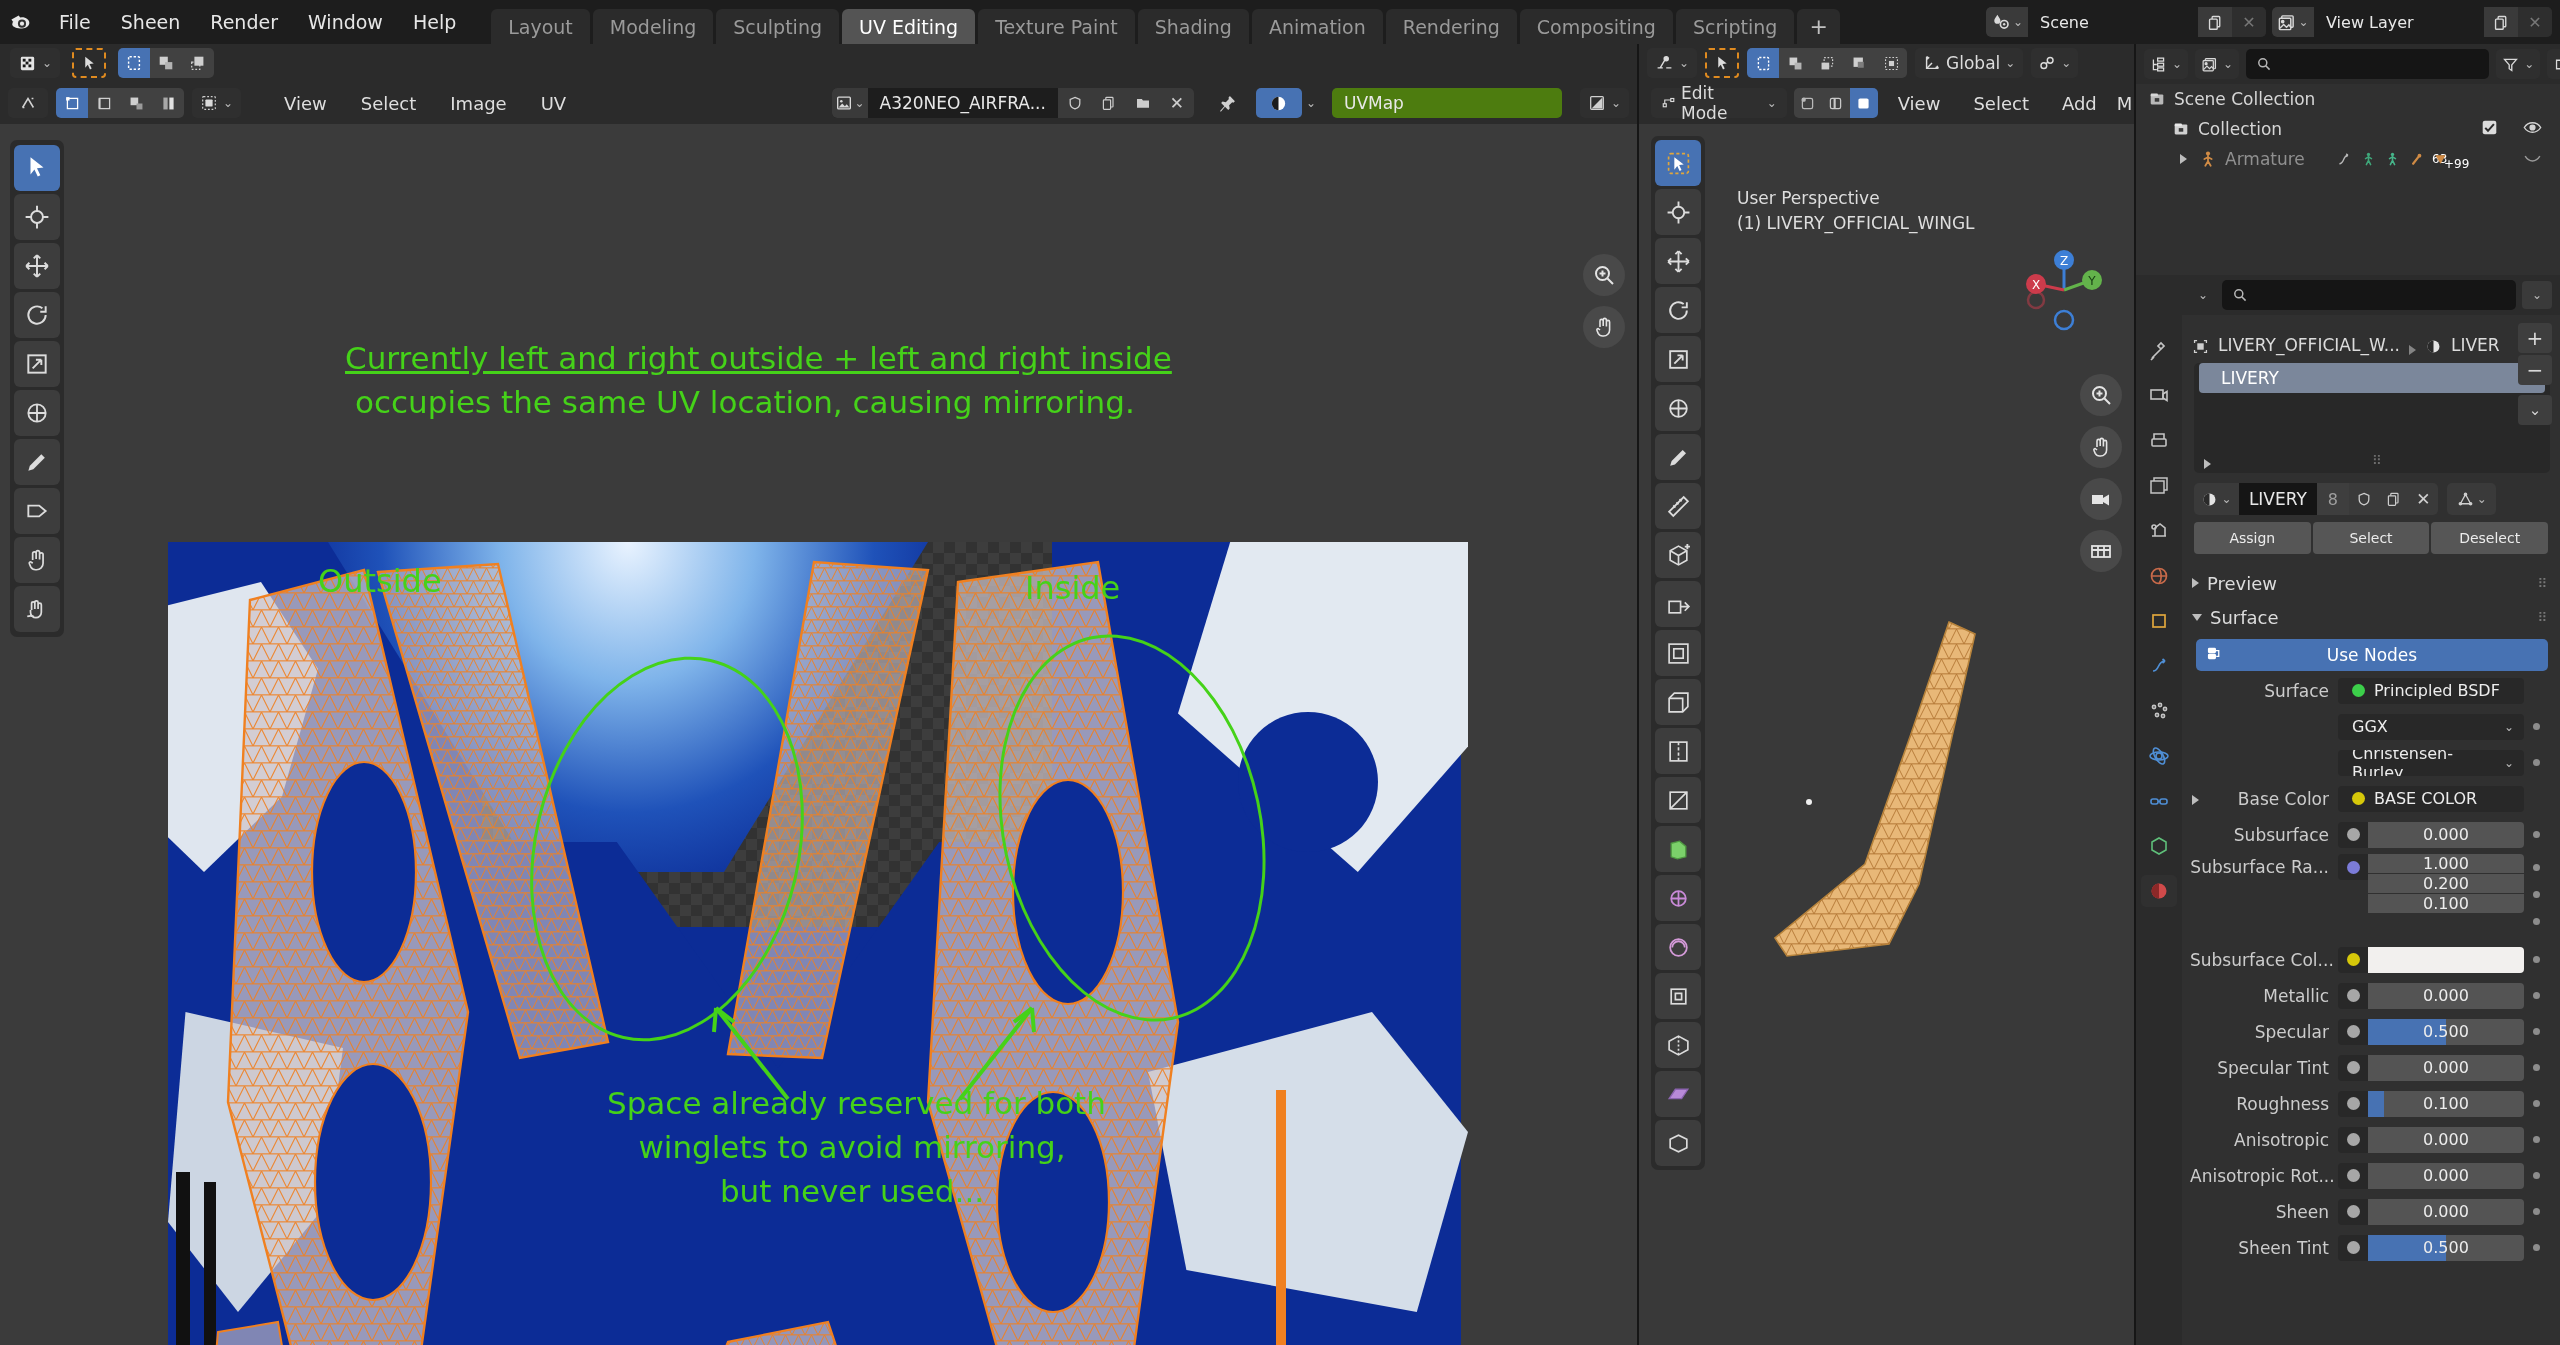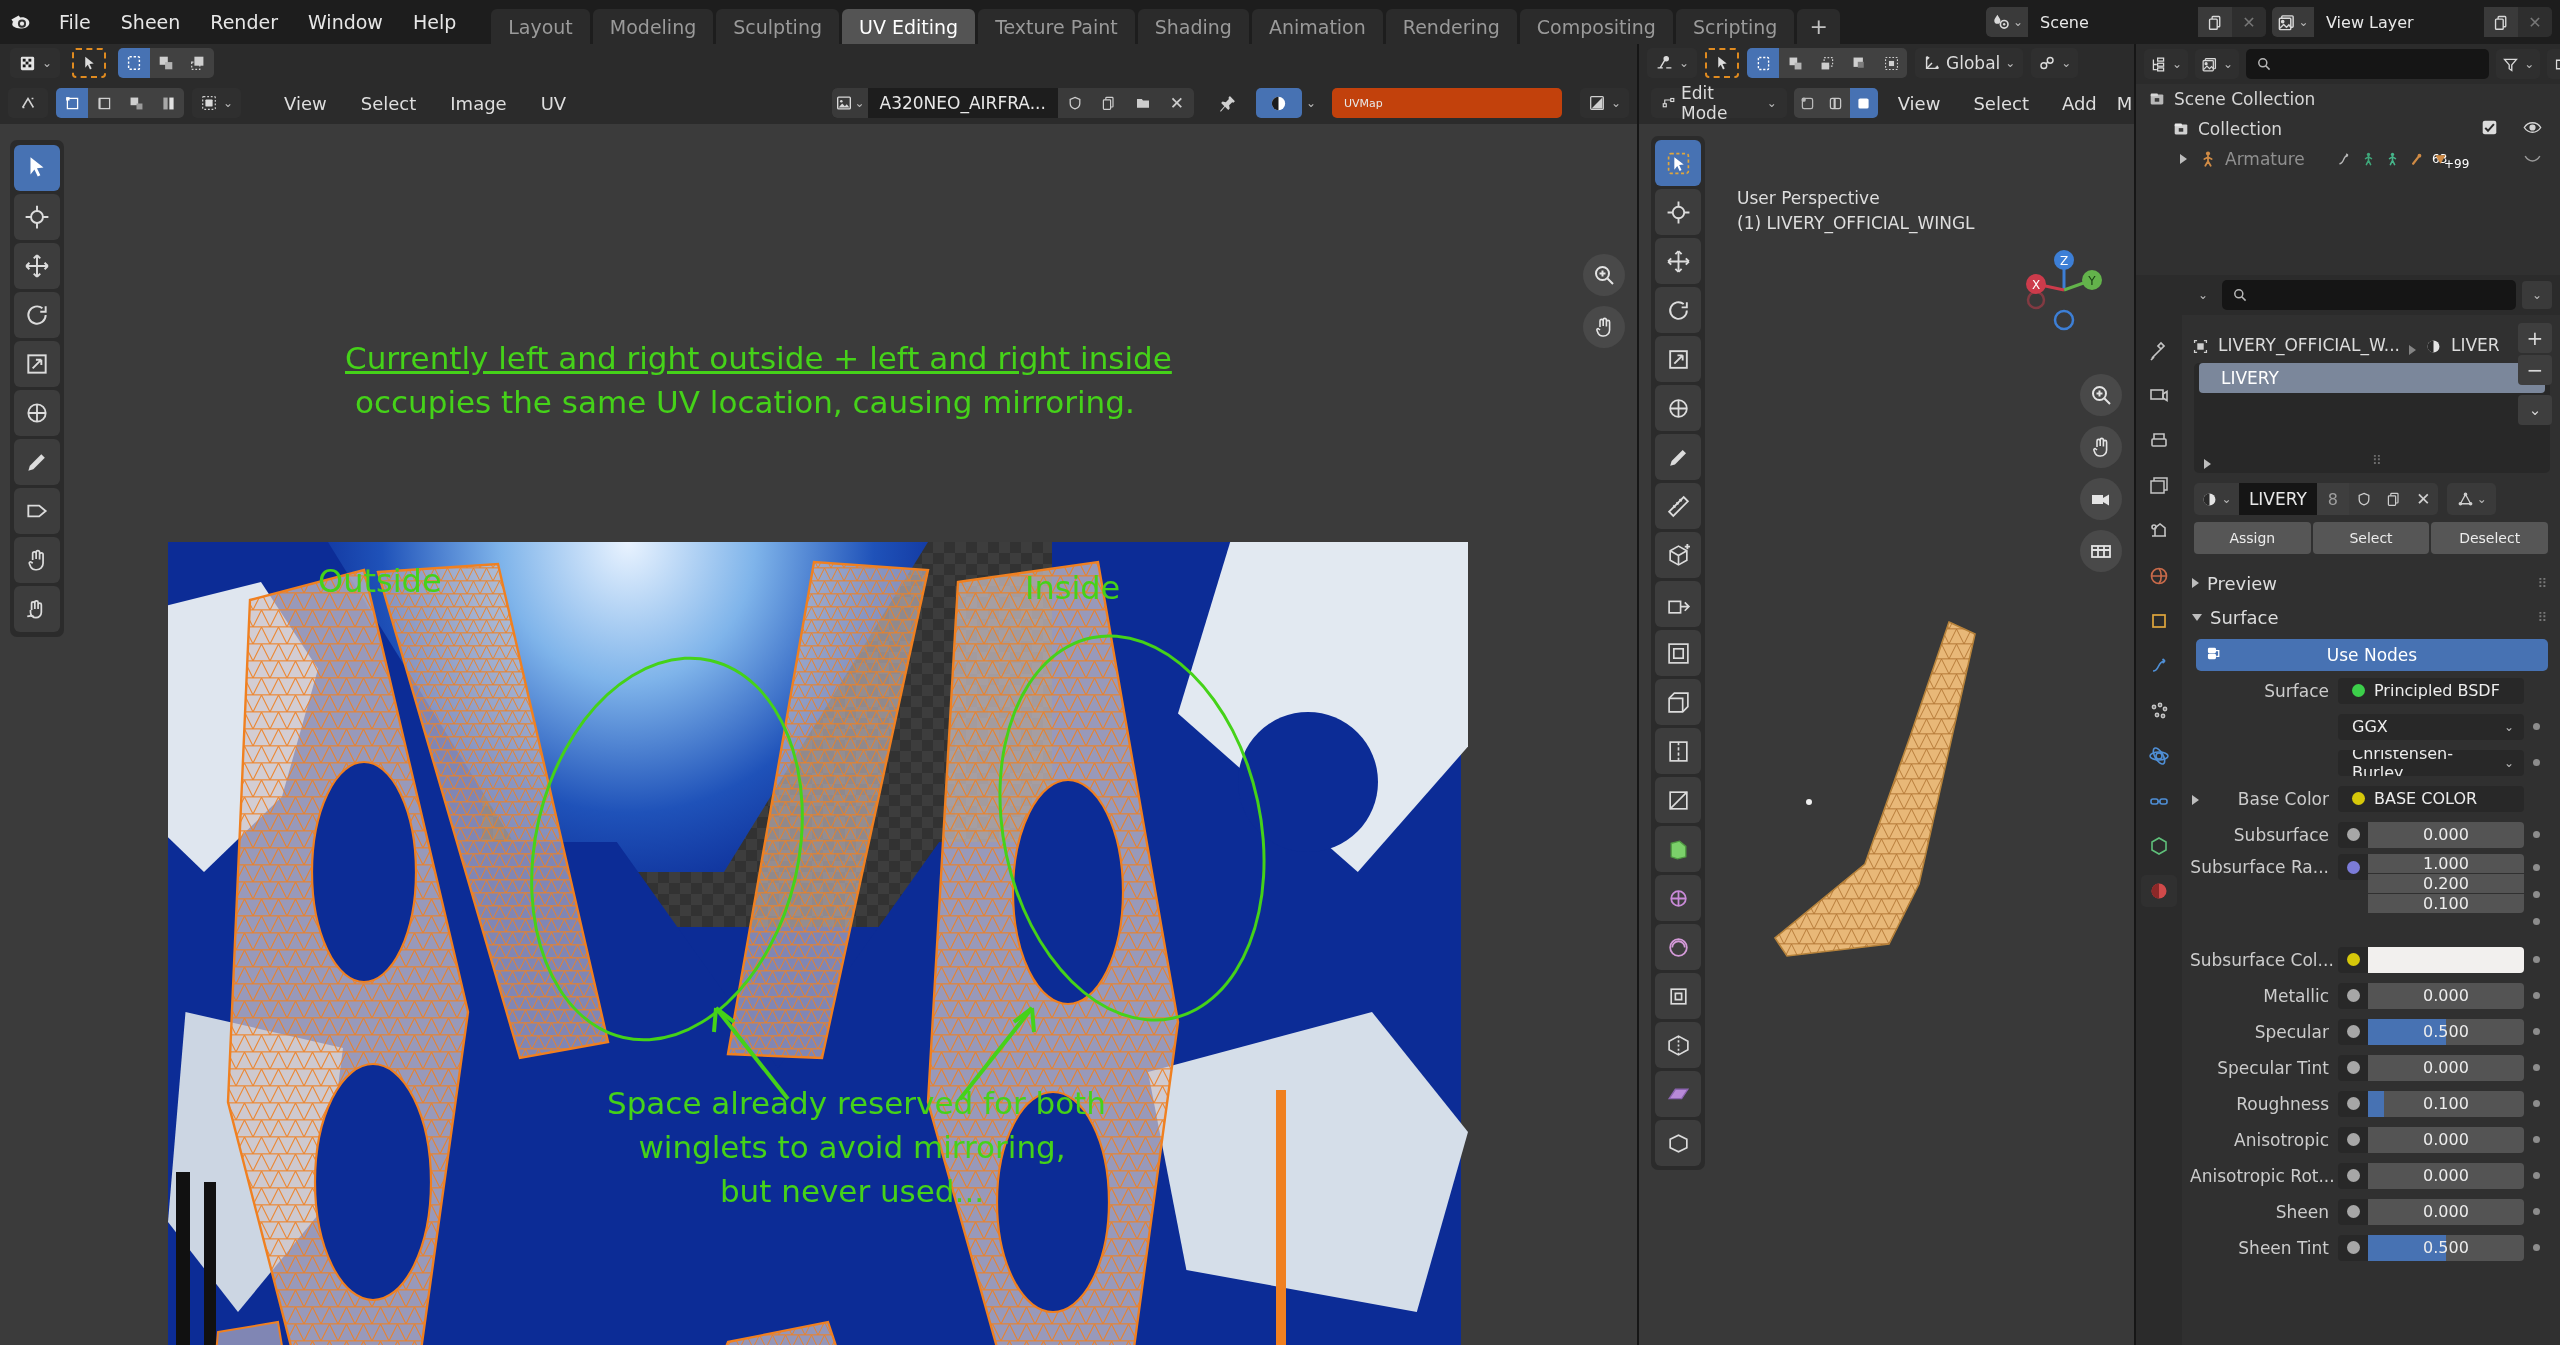--- a/index.html
+++ b/index.html
@@ -375,21 +375,21 @@
           </svg>
       </div>
 
       <div class="btn-dark" style="width:46px;justify-content:center;background:#4772b3">
         <svg viewBox="0 0 20 20" width="19" height="19">
             <circle cx="10" cy="10" r="7" fill="#fff"></circle>
             <path d="M10 3a7 7 0 0 0 0 14z" fill="#1c1c1c"></path>
           </svg>
       </div>
       <div class="chev" style="margin-left:-4px;margin-right:8px">⌄</div>
-      <div style="width:230px;height:30px;background:#c2410c;border-radius:5px;display:flex;align-items:center;padding:0 12px;font-size:11px;color:#e8e8e8;">UVMap</div>
+      <div style="width:230px;height:30px;background:#4d7c0f;border-radius:5px;display:flex;align-items:center;padding:0 12px;font-size:17px;color:#e8e8e8;">UVMap</div>
       <div class="btn-dark" style="margin-left:10px;margin-right:10px">
         <svg viewBox="0 0 20 20" width="18" height="18">
             <rect x="3" y="3" width="14" height="14" rx="1" fill="none" stroke="#d0d0d0" stroke-width="1.4"></rect>
             <path d="M4 16L16 4v12z" fill="#d0d0d0"></path>
           </svg>
         <span class="chev">⌄</span>
       </div>
     </div>
 
     <div id="uv-canvas">

